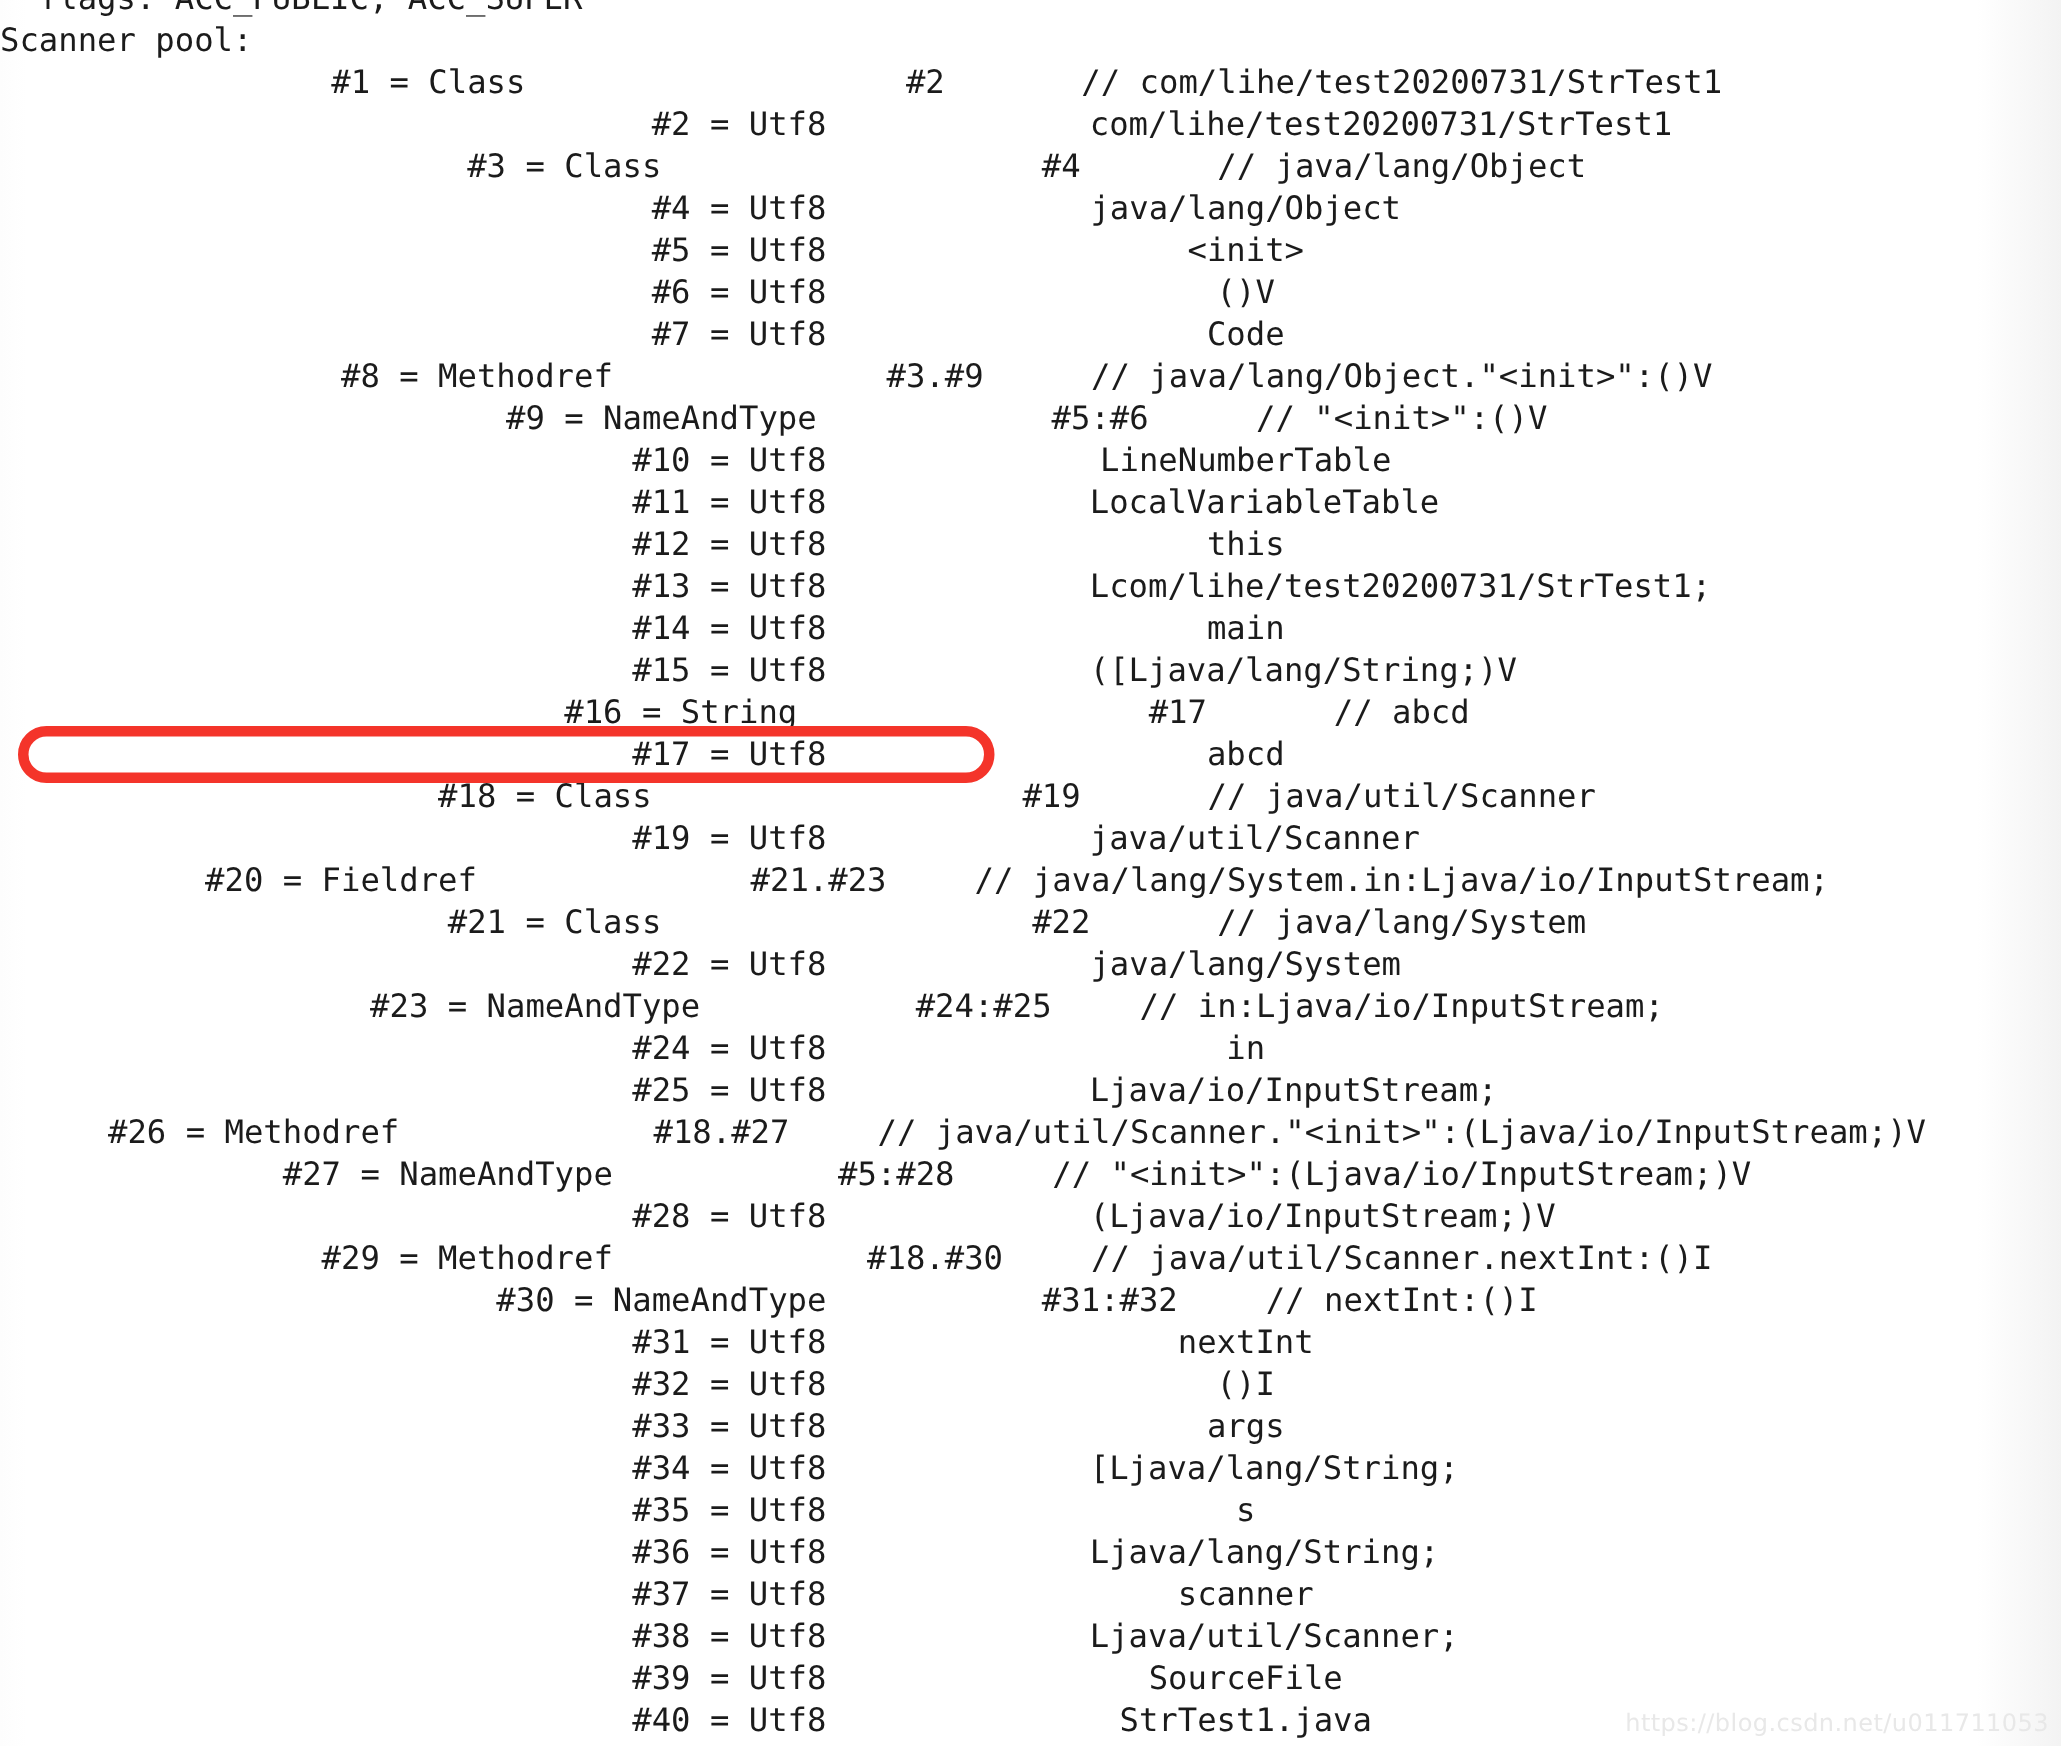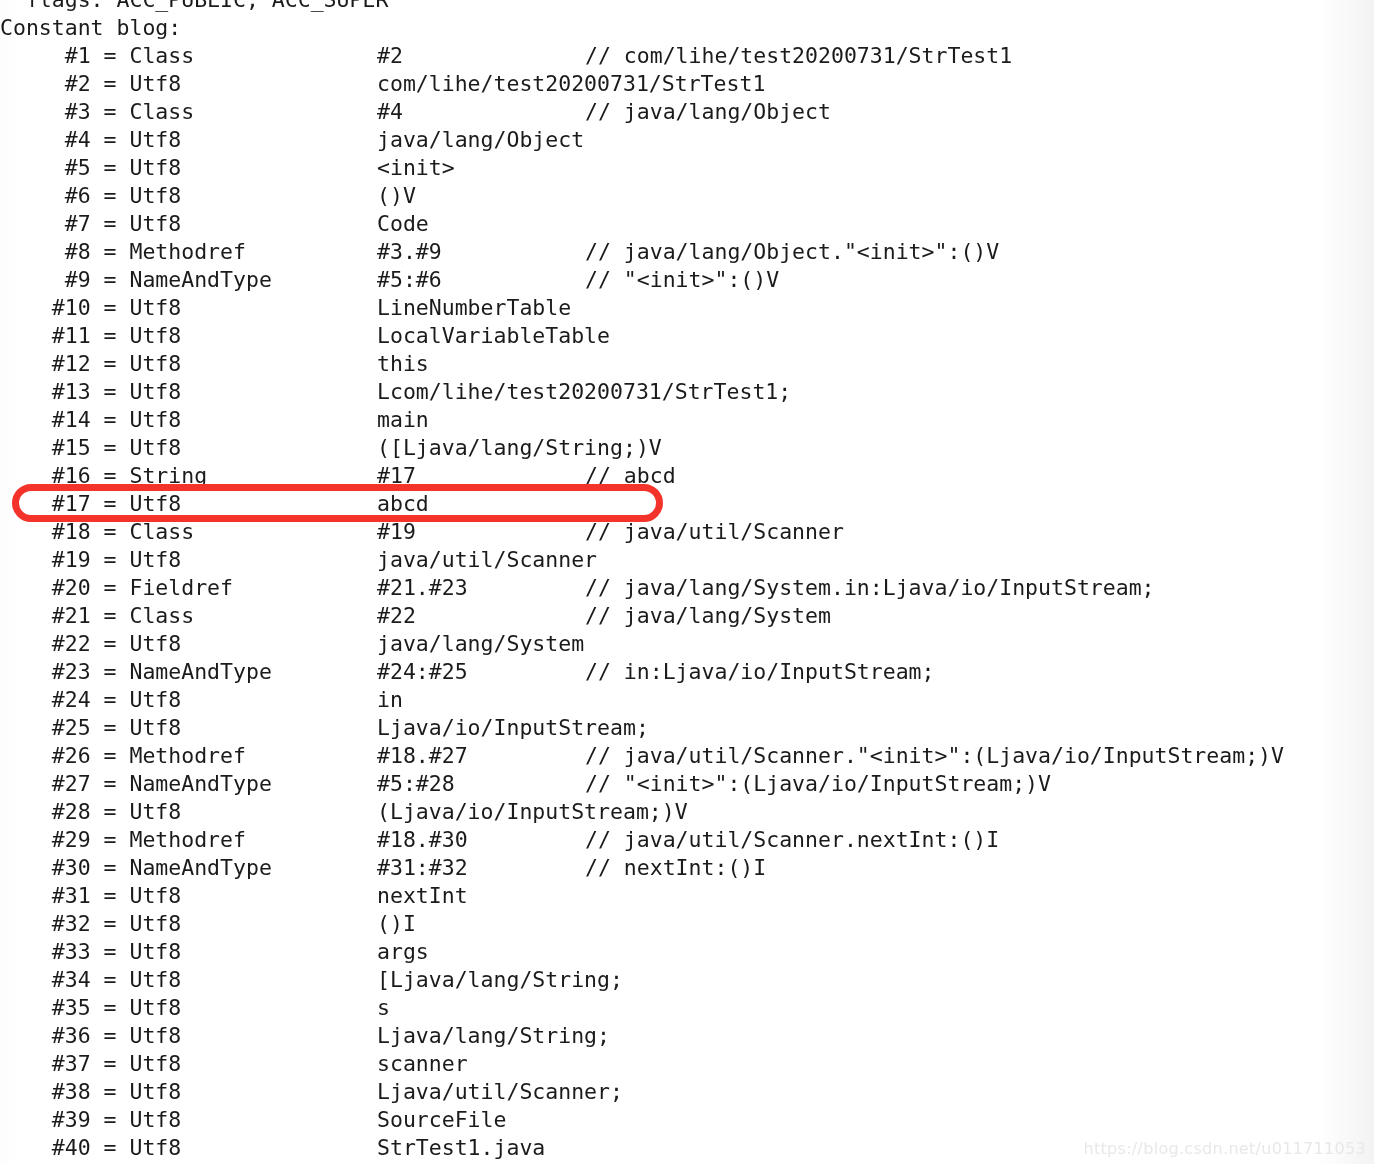--- a/index.html
+++ b/index.html
@@ -64,20 +64,21 @@
   #pool-header {
     position: absolute;
     left: 0;
     top: 14px;
   }
 
   #pool-entries {
     position: absolute;
     left: 0;
     top: 42px;
+    text-align: center;
   }
 
   .cp-line {
     height: 28px;
     line-height: 28px;
     white-space: pre;
     position: relative;
   }
 
   .col-index   { display: inline-block; width: 377px; }
@@ -113,21 +114,21 @@
 </style>
 </head>
 <body>
 
 <div id="terminal-canvas">
 
   <div id="code-listing">
 
     <div id="flags-line">  flags: ACC_PUBLIC, ACC_SUPER</div>
 
-    <div id="pool-header" class="code-line">Constant blog:</div>
+    <div id="pool-header" class="code-line">Scanner pool:</div>
 
     <div id="pool-entries"><div class="cp-line"><span class="col-index">     #1 = Class           </span><span class="col-value">#2</span><span class="col-comment">// com/lihe/test20200731/StrTest1</span></div><div class="cp-line"><span class="col-index">     #2 = Utf8            </span><span class="col-value">com/lihe/test20200731/StrTest1</span></div><div class="cp-line"><span class="col-index">     #3 = Class           </span><span class="col-value">#4</span><span class="col-comment">// java/lang/Object</span></div><div class="cp-line"><span class="col-index">     #4 = Utf8            </span><span class="col-value">java/lang/Object</span></div><div class="cp-line"><span class="col-index">     #5 = Utf8            </span><span class="col-value">&lt;init&gt;</span></div><div class="cp-line"><span class="col-index">     #6 = Utf8            </span><span class="col-value">()V</span></div><div class="cp-line"><span class="col-index">     #7 = Utf8            </span><span class="col-value">Code</span></div><div class="cp-line"><span class="col-index">     #8 = Methodref       </span><span class="col-value">#3.#9</span><span class="col-comment">// java/lang/Object."&lt;init&gt;":()V</span></div><div class="cp-line"><span class="col-index">     #9 = NameAndType     </span><span class="col-value">#5:#6</span><span class="col-comment">// "&lt;init&gt;":()V</span></div><div class="cp-line"><span class="col-index">    #10 = Utf8            </span><span class="col-value">LineNumberTable</span></div><div class="cp-line"><span class="col-index">    #11 = Utf8            </span><span class="col-value">LocalVariableTable</span></div><div class="cp-line"><span class="col-index">    #12 = Utf8            </span><span class="col-value">this</span></div><div class="cp-line"><span class="col-index">    #13 = Utf8            </span><span class="col-value">Lcom/lihe/test20200731/StrTest1;</span></div><div class="cp-line"><span class="col-index">    #14 = Utf8            </span><span class="col-value">main</span></div><div class="cp-line"><span class="col-index">    #15 = Utf8            </span><span class="col-value">([Ljava/lang/String;)V</span></div><div class="cp-line"><span class="col-index">    #16 = String          </span><span class="col-value">#17</span><span class="col-comment">// abcd</span></div><div class="cp-line"><span class="col-index">    #17 = Utf8            </span><span class="col-value">abcd</span></div><div class="cp-line"><span class="col-index">    #18 = Class           </span><span class="col-value">#19</span><span class="col-comment">// java/util/Scanner</span></div><div class="cp-line"><span class="col-index">    #19 = Utf8            </span><span class="col-value">java/util/Scanner</span></div><div class="cp-line"><span class="col-index">    #20 = Fieldref        </span><span class="col-value">#21.#23</span><span class="col-comment">// java/lang/System.in:Ljava/io/InputStream;</span></div><div class="cp-line"><span class="col-index">    #21 = Class           </span><span class="col-value">#22</span><span class="col-comment">// java/lang/System</span></div><div class="cp-line"><span class="col-index">    #22 = Utf8            </span><span class="col-value">java/lang/System</span></div><div class="cp-line"><span class="col-index">    #23 = NameAndType     </span><span class="col-value">#24:#25</span><span class="col-comment">// in:Ljava/io/InputStream;</span></div><div class="cp-line"><span class="col-index">    #24 = Utf8            </span><span class="col-value">in</span></div><div class="cp-line"><span class="col-index">    #25 = Utf8            </span><span class="col-value">Ljava/io/InputStream;</span></div><div class="cp-line"><span class="col-index">    #26 = Methodref       </span><span class="col-value">#18.#27</span><span class="col-comment">// java/util/Scanner."&lt;init&gt;":(Ljava/io/InputStream;)V</span></div><div class="cp-line"><span class="col-index">    #27 = NameAndType     </span><span class="col-value">#5:#28</span><span class="col-comment">// "&lt;init&gt;":(Ljava/io/InputStream;)V</span></div><div class="cp-line"><span class="col-index">    #28 = Utf8            </span><span class="col-value">(Ljava/io/InputStream;)V</span></div><div class="cp-line"><span class="col-index">    #29 = Methodref       </span><span class="col-value">#18.#30</span><span class="col-comment">// java/util/Scanner.nextInt:()I</span></div><div class="cp-line"><span class="col-index">    #30 = NameAndType     </span><span class="col-value">#31:#32</span><span class="col-comment">// nextInt:()I</span></div><div class="cp-line"><span class="col-index">    #31 = Utf8            </span><span class="col-value">nextInt</span></div><div class="cp-line"><span class="col-index">    #32 = Utf8            </span><span class="col-value">()I</span></div><div class="cp-line"><span class="col-index">    #33 = Utf8            </span><span class="col-value">args</span></div><div class="cp-line"><span class="col-index">    #34 = Utf8            </span><span class="col-value">[Ljava/lang/String;</span></div><div class="cp-line"><span class="col-index">    #35 = Utf8            </span><span class="col-value">s</span></div><div class="cp-line"><span class="col-index">    #36 = Utf8            </span><span class="col-value">Ljava/lang/String;</span></div><div class="cp-line"><span class="col-index">    #37 = Utf8            </span><span class="col-value">scanner</span></div><div class="cp-line"><span class="col-index">    #38 = Utf8            </span><span class="col-value">Ljava/util/Scanner;</span></div><div class="cp-line"><span class="col-index">    #39 = Utf8            </span><span class="col-value">SourceFile</span></div><div class="cp-line"><span class="col-index">    #40 = Utf8            </span><span class="col-value">StrTest1.java</span></div></div>
 
   </div>
 
   <div id="highlight-box" style="top: 484px; border-color: rgb(244, 52, 42);"></div>
 
   <div id="watermark">https://blog.csdn.net/u011711053</div>
 
 </div>

